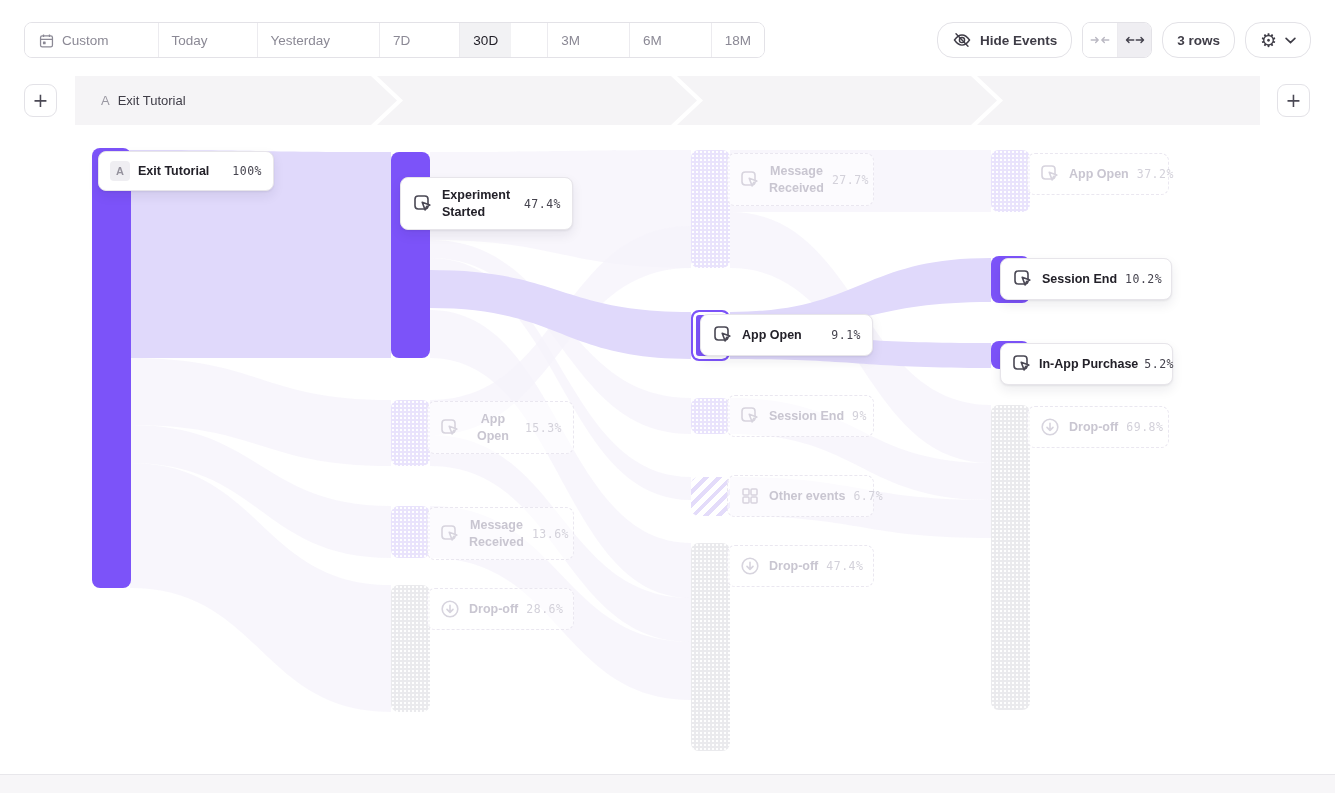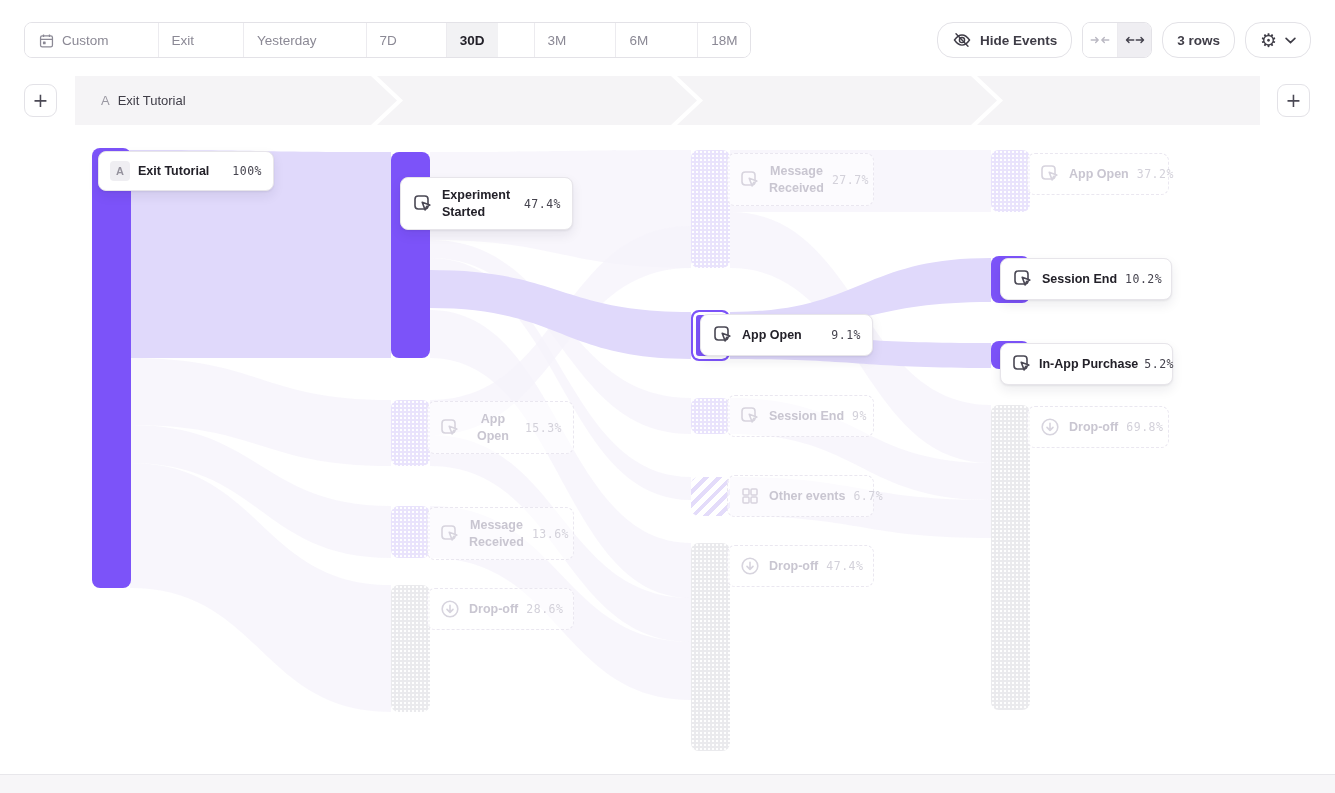--- a/index.html
+++ b/index.html
@@ -15,21 +15,21 @@
     border:1px solid #E3E2E7;border-radius:8px;background:#fff;height:36px;
     box-sizing:border-box;overflow:hidden;gap:36px;
   }
   .range-cell{
     display:flex;align-items:center;gap:7px;padding:0 13px;cursor:pointer;
     font-size:13.5px;color:#8B8995;border-left:1px solid #ECEBEF;white-space:nowrap;
     background:#fff;border-top:none;border-bottom:none;border-right:none;
     font-family:"Liberation Sans",sans-serif;
   }
   .range-cell:first-child{border-left:none;}
-  .range-cell.active{background:#F2F2F4;color:#232129;font-weight:700;}
+  .range-cell.active{background:#F2F2F4;color:#232129;font-weight:400;}
   .right-controls{position:absolute;right:24px;top:22px;display:flex;gap:10px;align-items:stretch;height:36px;}
   .tb-btn{
     display:flex;align-items:center;gap:8px;padding:13px 14px;background:#fff;
     border:1px solid #E3E2E7;border-radius:16px;font-size:13.5px;font-weight:700;
     color:#3F3D47;cursor:pointer;box-sizing:border-box;white-space:nowrap;
     font-family:"Liberation Sans",sans-serif;
   }
   .seg-ctrl{display:flex;border:1px solid #E3E2E7;border-radius:8px;overflow:hidden;box-sizing:border-box;background:#fff;}
   .seg-cell{display:flex;align-items:center;justify-content:center;width:34px;cursor:pointer;background:#fff;border:none;}
   .seg-cell.active{background:#EFEEF2;}
@@ -106,21 +106,21 @@
       <span>
         <svg width="17" height="17" viewBox="0 0 20 20" fill="none" stroke="#8B8995" stroke-width="1.5">
           <rect x="3" y="4.5" width="14" height="13" rx="2"></rect>
           <path d="M6.5 2.8 v3 M13.5 2.8 v3 M3 8.6 h14"></path>
           <rect x="5.8" y="11.2" width="3.2" height="3.2" rx="0.6" fill="#8B8995" stroke="none"></rect>
         </svg>
       </span>
       <span>Custom</span>
     </button>
     <button class="range-cell">
-        <span>Exit</span>
+        <span>Today</span>
       </button>
     <button class="range-cell">
         <span>Yesterday</span>
       </button>
     <button class="range-cell">
         <span>7D</span>
       </button>
     <button class="range-cell active">
         <span>30D</span>
       </button>

